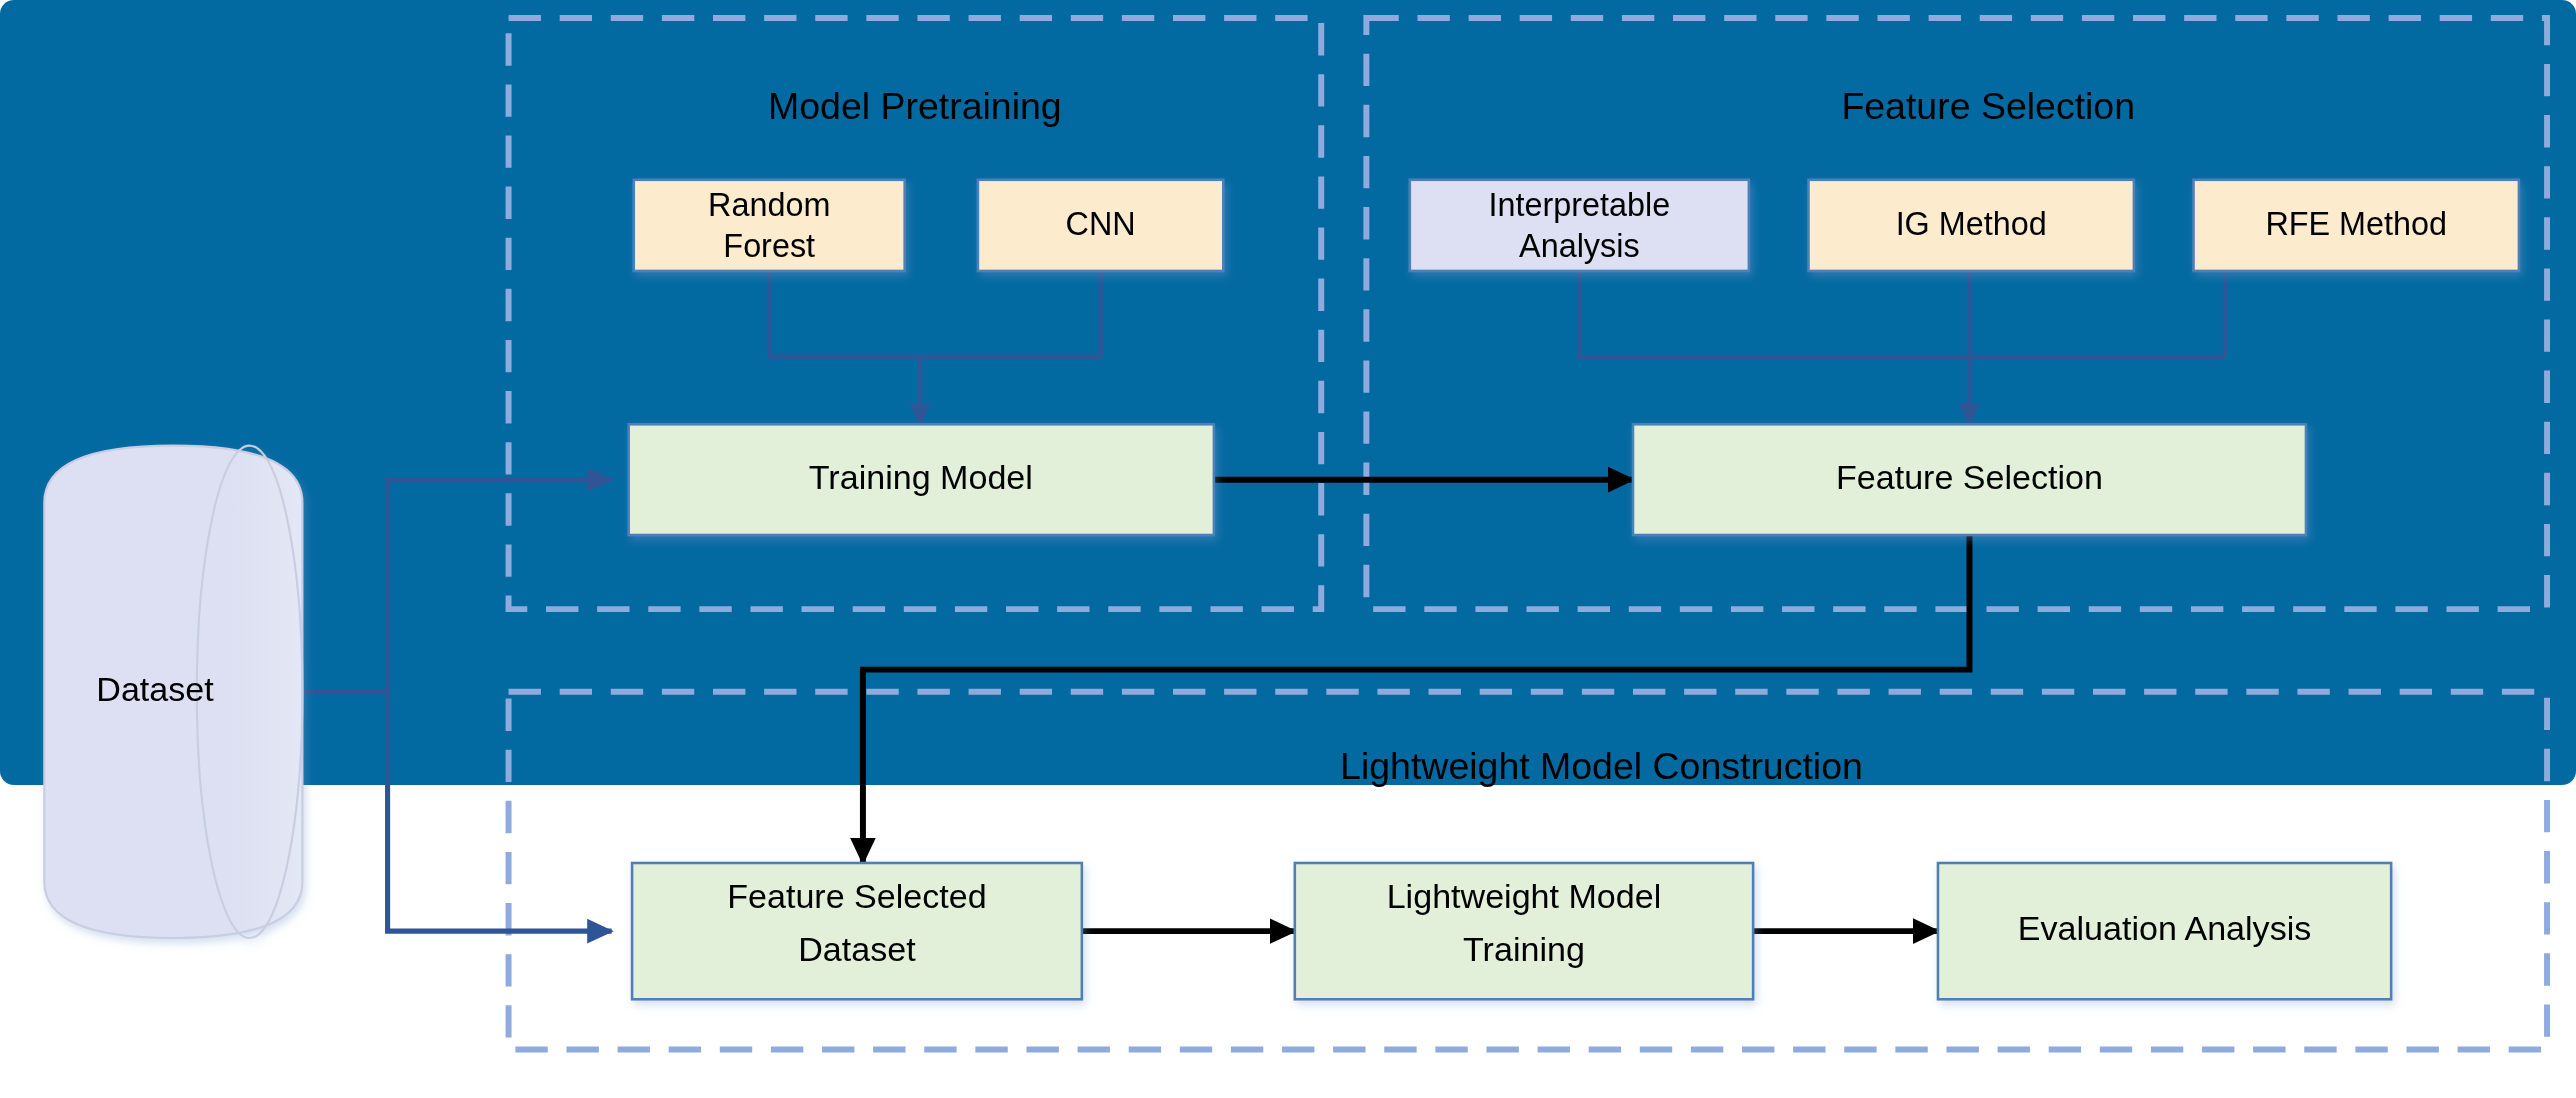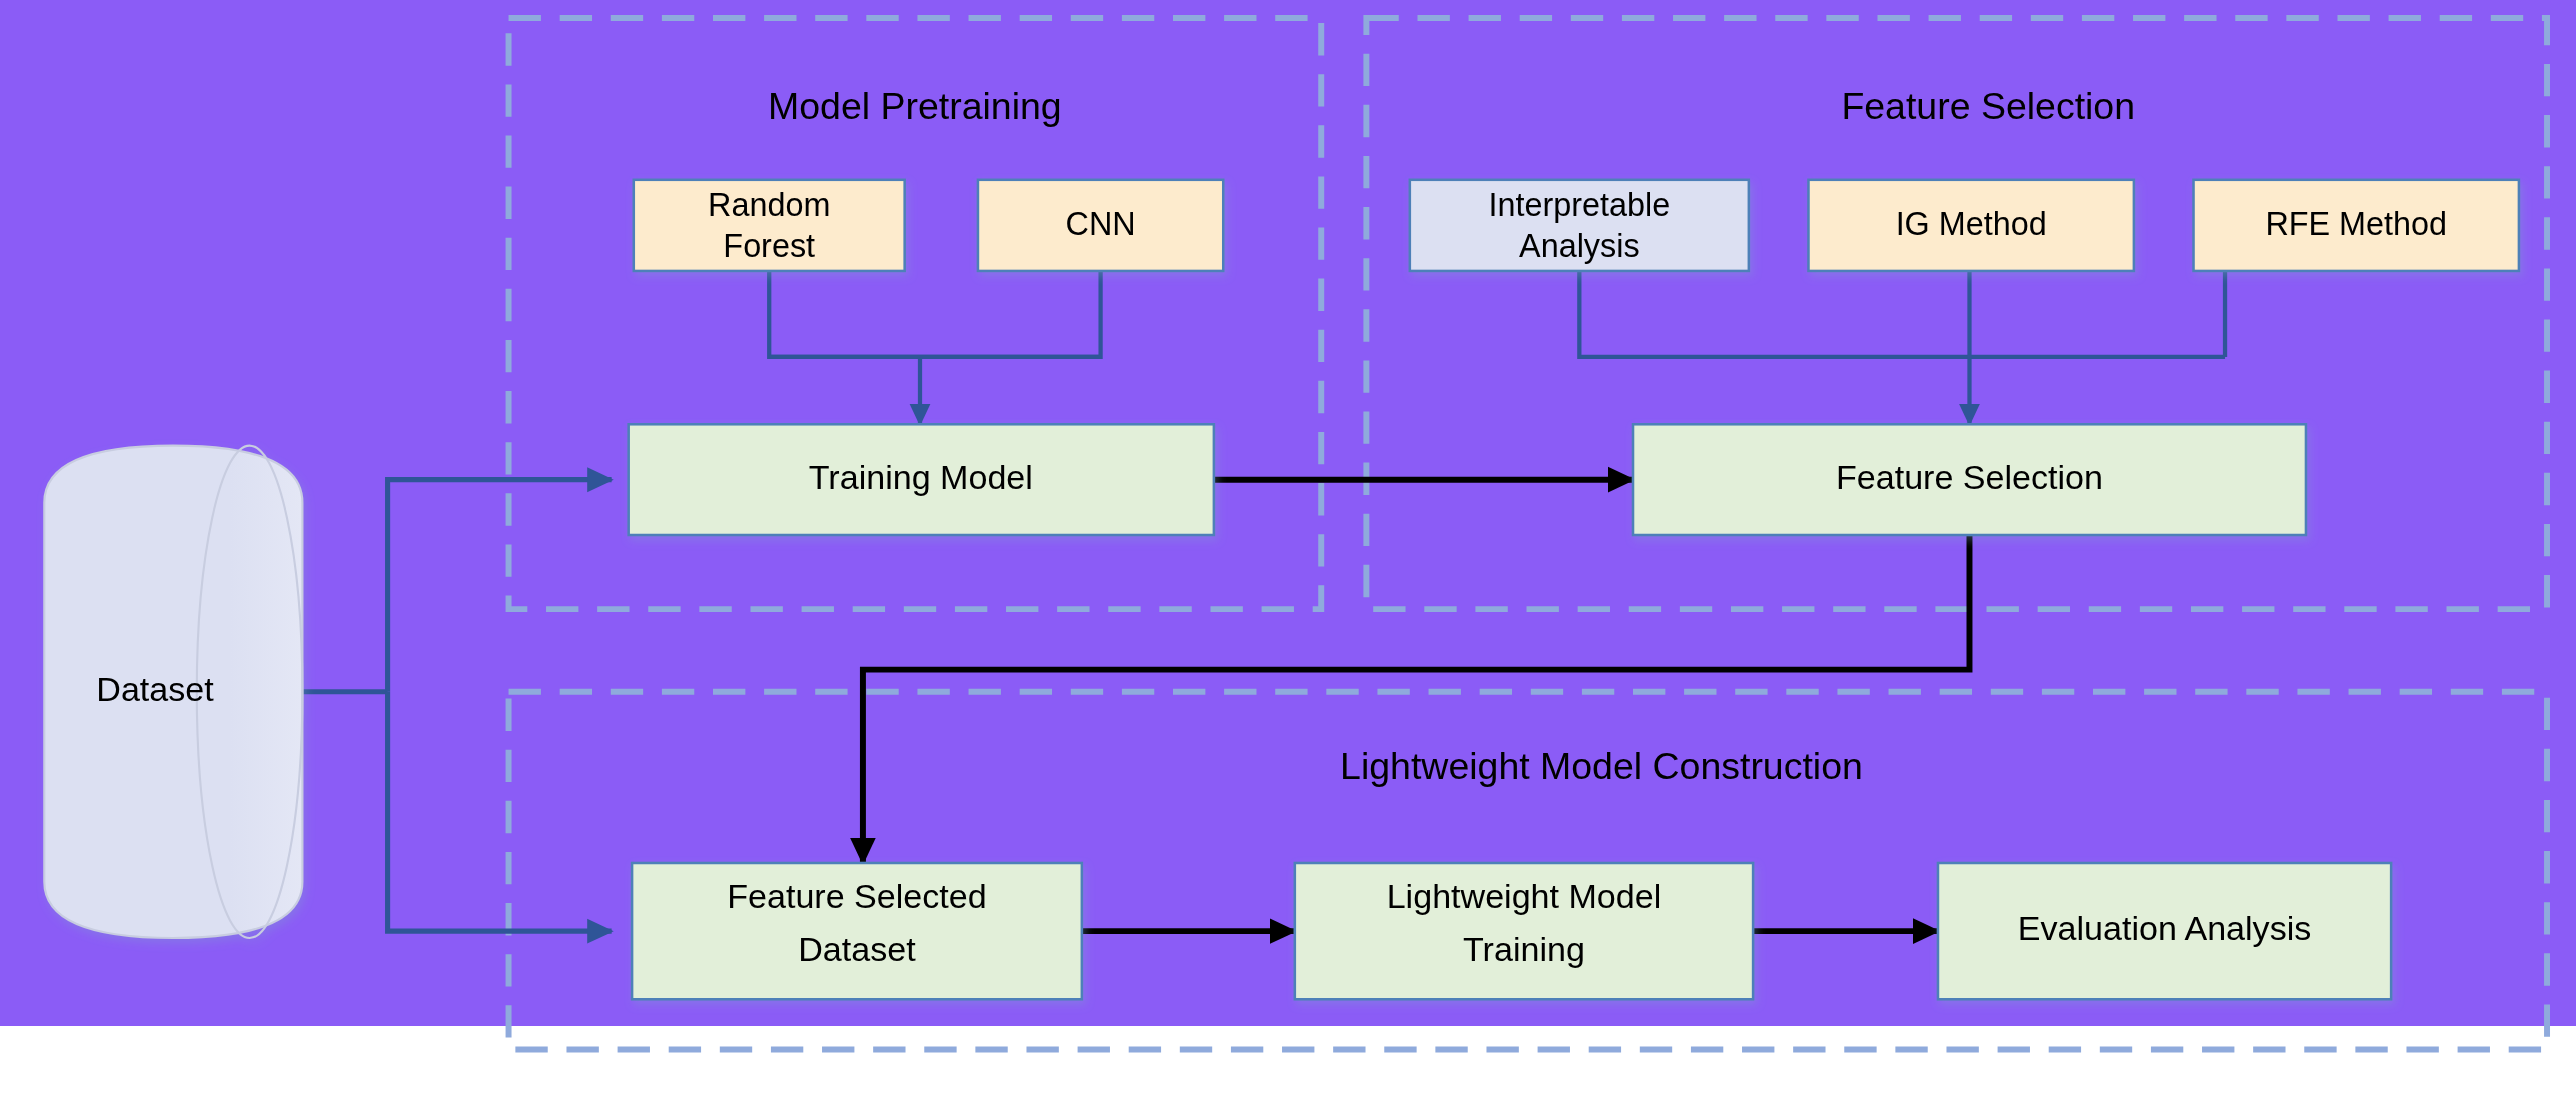--- a/index.html
+++ b/index.html
@@ -9,22 +9,23 @@
   }
   body {
     width: 2576px;
     height: 1099px;
     overflow: hidden;
     font-family: "Liberation Sans", sans-serif;
   }
   #diagram-root {
     position: relative;
     width: 2576px;
-    height: 1026px;
-    background: #8b5cf6;
+    height: 785px;
+    background: #0369a1;
+    border-radius: 14px;
   }
   svg.diagram {
     display: block;
     width: 2576px;
     height: 1099px;
   }
   .group-title {
     font-family: "Liberation Sans", sans-serif;
     font-size: 44px;
     fill: #000000;

